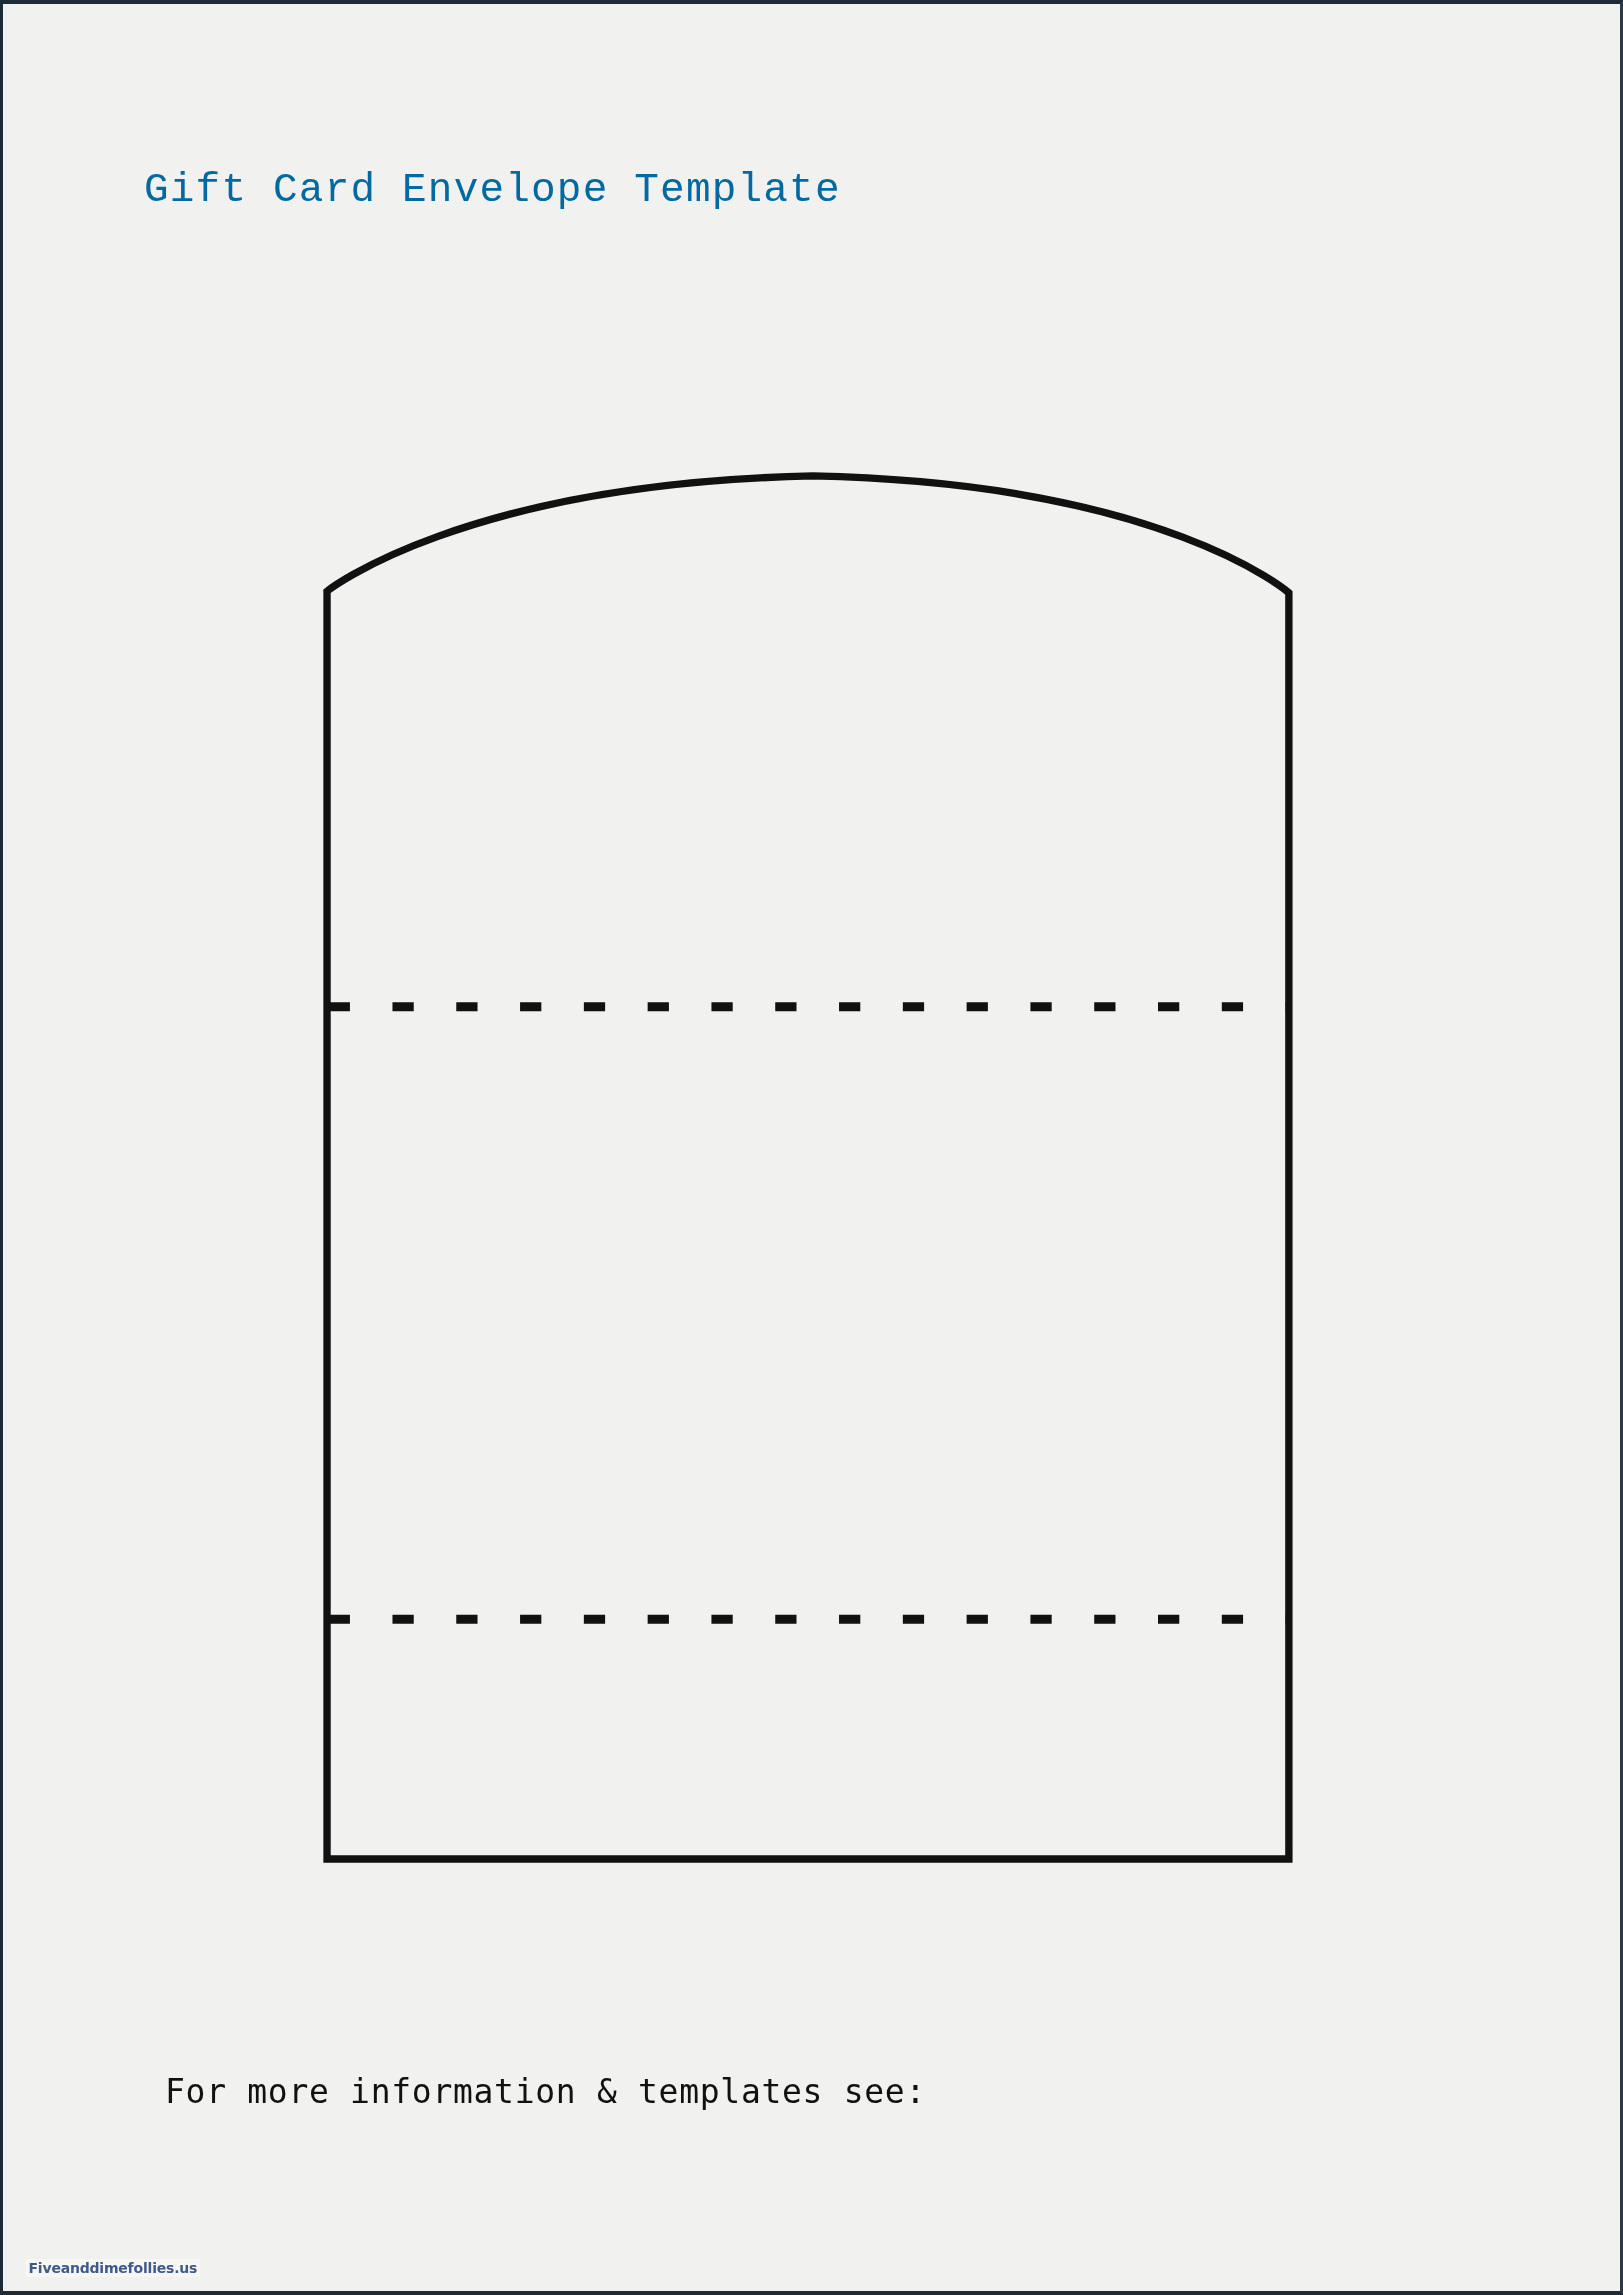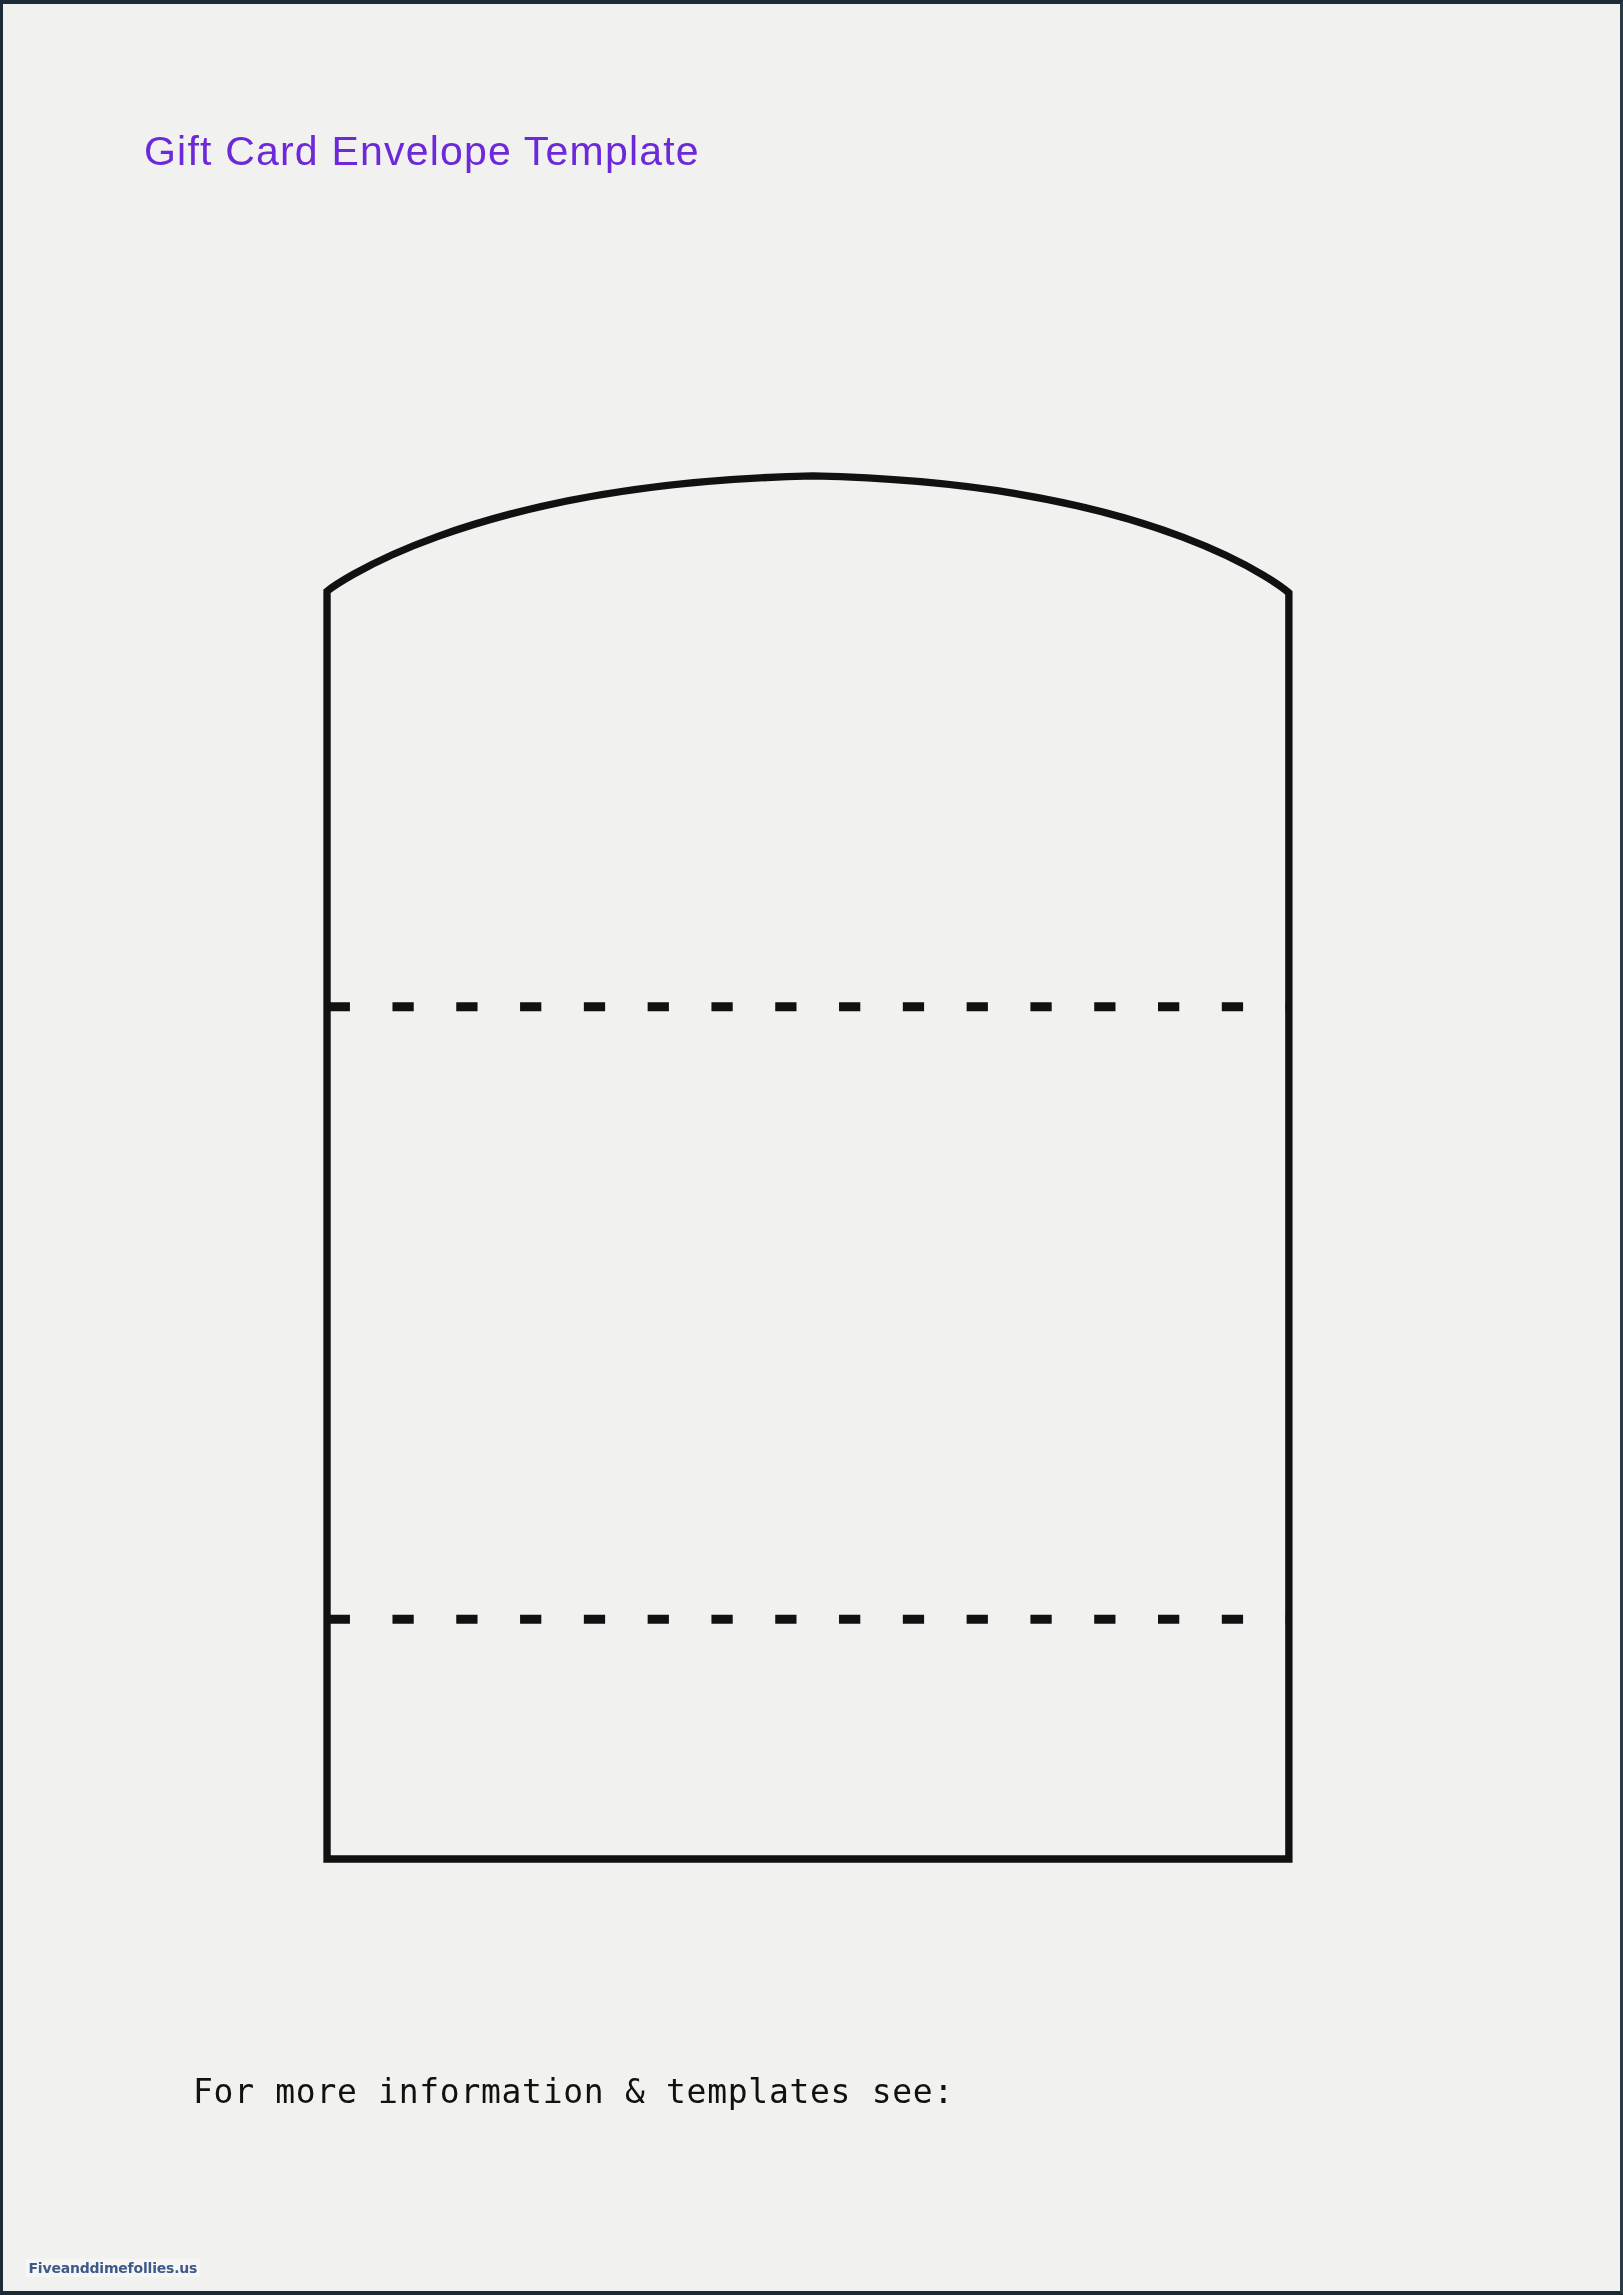--- a/index.html
+++ b/index.html
@@ -21,24 +21,25 @@
     font-family: "DejaVu Sans Mono", "Liberation Mono", monospace;
   }
   #sheet {
     position: absolute;
     inset: 0;
     background: #f1f1ef;
   }
 
   
   .mono {
-    font-family: Liberation Sans, sans-serif;
-    color: #6d28d9;
+    font-family: Liberation Mono, monospace;
+    color: #0369a1;
     white-space: pre;
     letter-spacing: 0.4px;
+    margin-top: 39px;
   }
   #title {
     position: absolute;
     left: 141px;
     top: 124px;
     font-size: 41px;
     line-height: 46px;
     letter-spacing: 1.2px;
   }
   #key-block {
@@ -98,21 +99,20 @@
     left: 162px;
     top: 2062px;
   }
   .footer-line {
     font-size: 33px;
     line-height: 51px;
     letter-spacing: 0.7px;
     color: #111111;
     font-family: "DejaVu Sans Mono", "Liberation Mono", monospace;
     white-space: pre;
-    margin-left: 28px;
   }
 
   
   #watermark {
     position: absolute;
     left: 23px;
     top: 2255px;
     font-family: "DejaVu Sans", "Liberation Sans", sans-serif;
     font-size: 14px;
     font-weight: bold;

